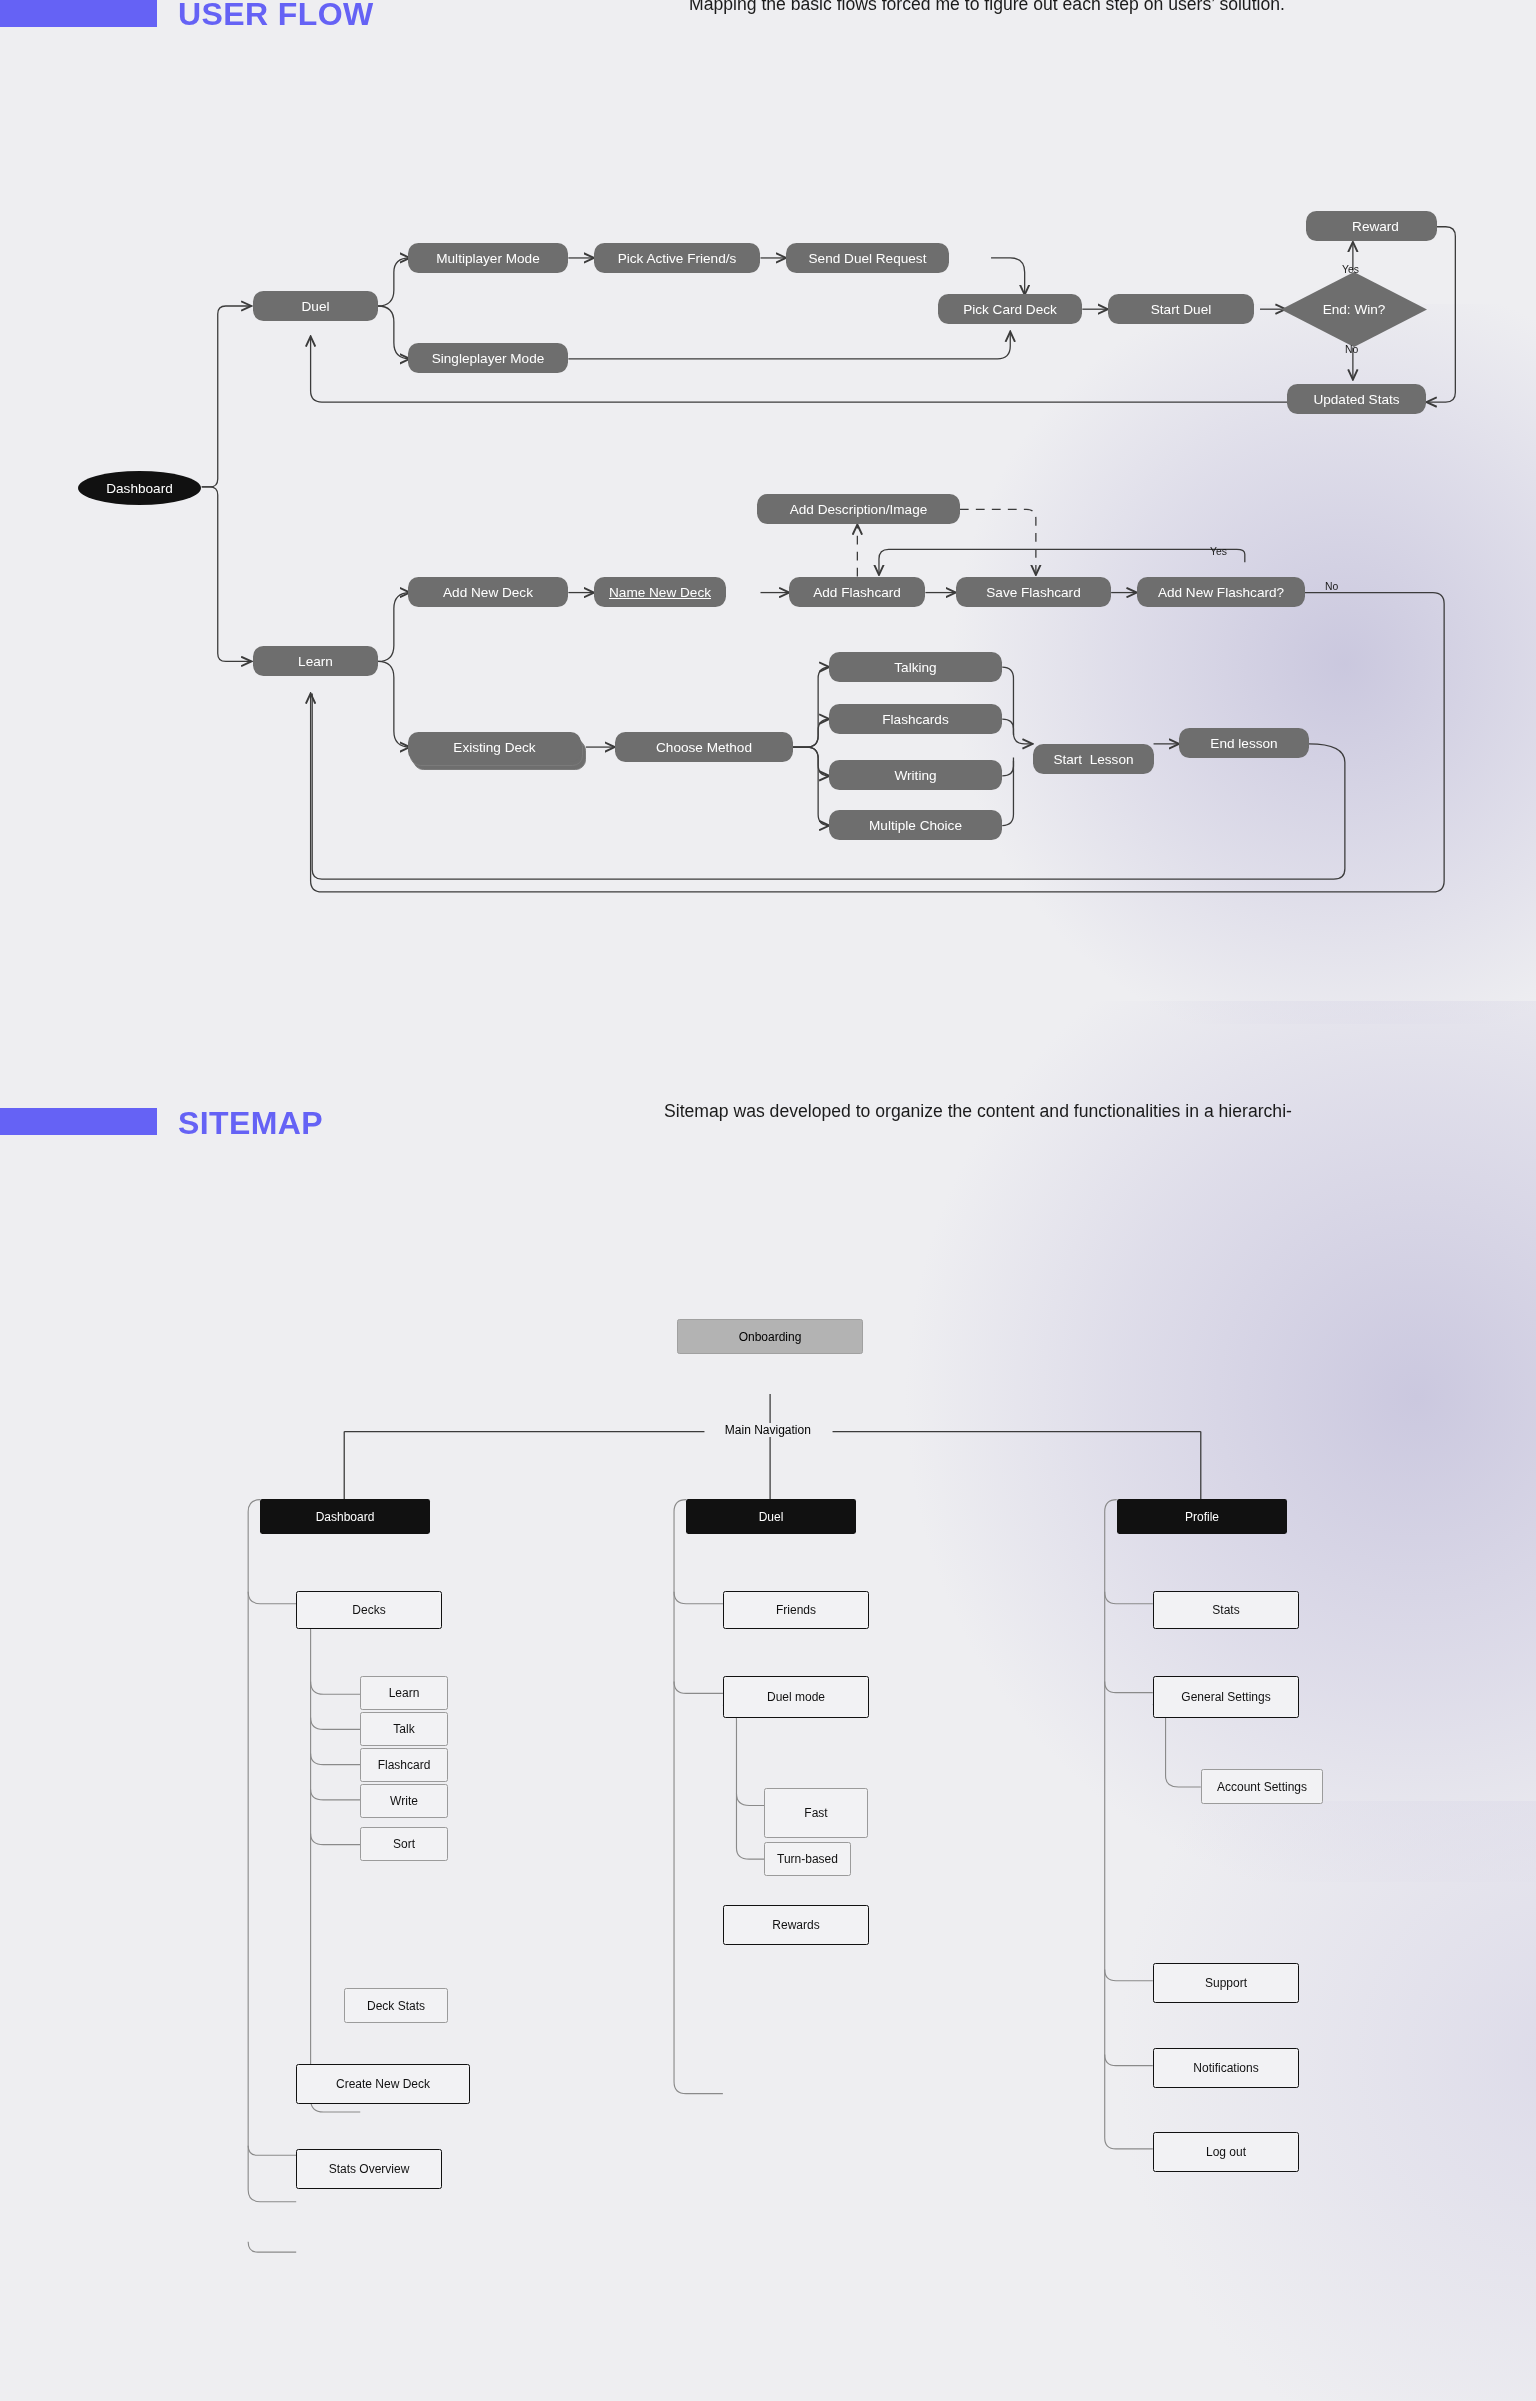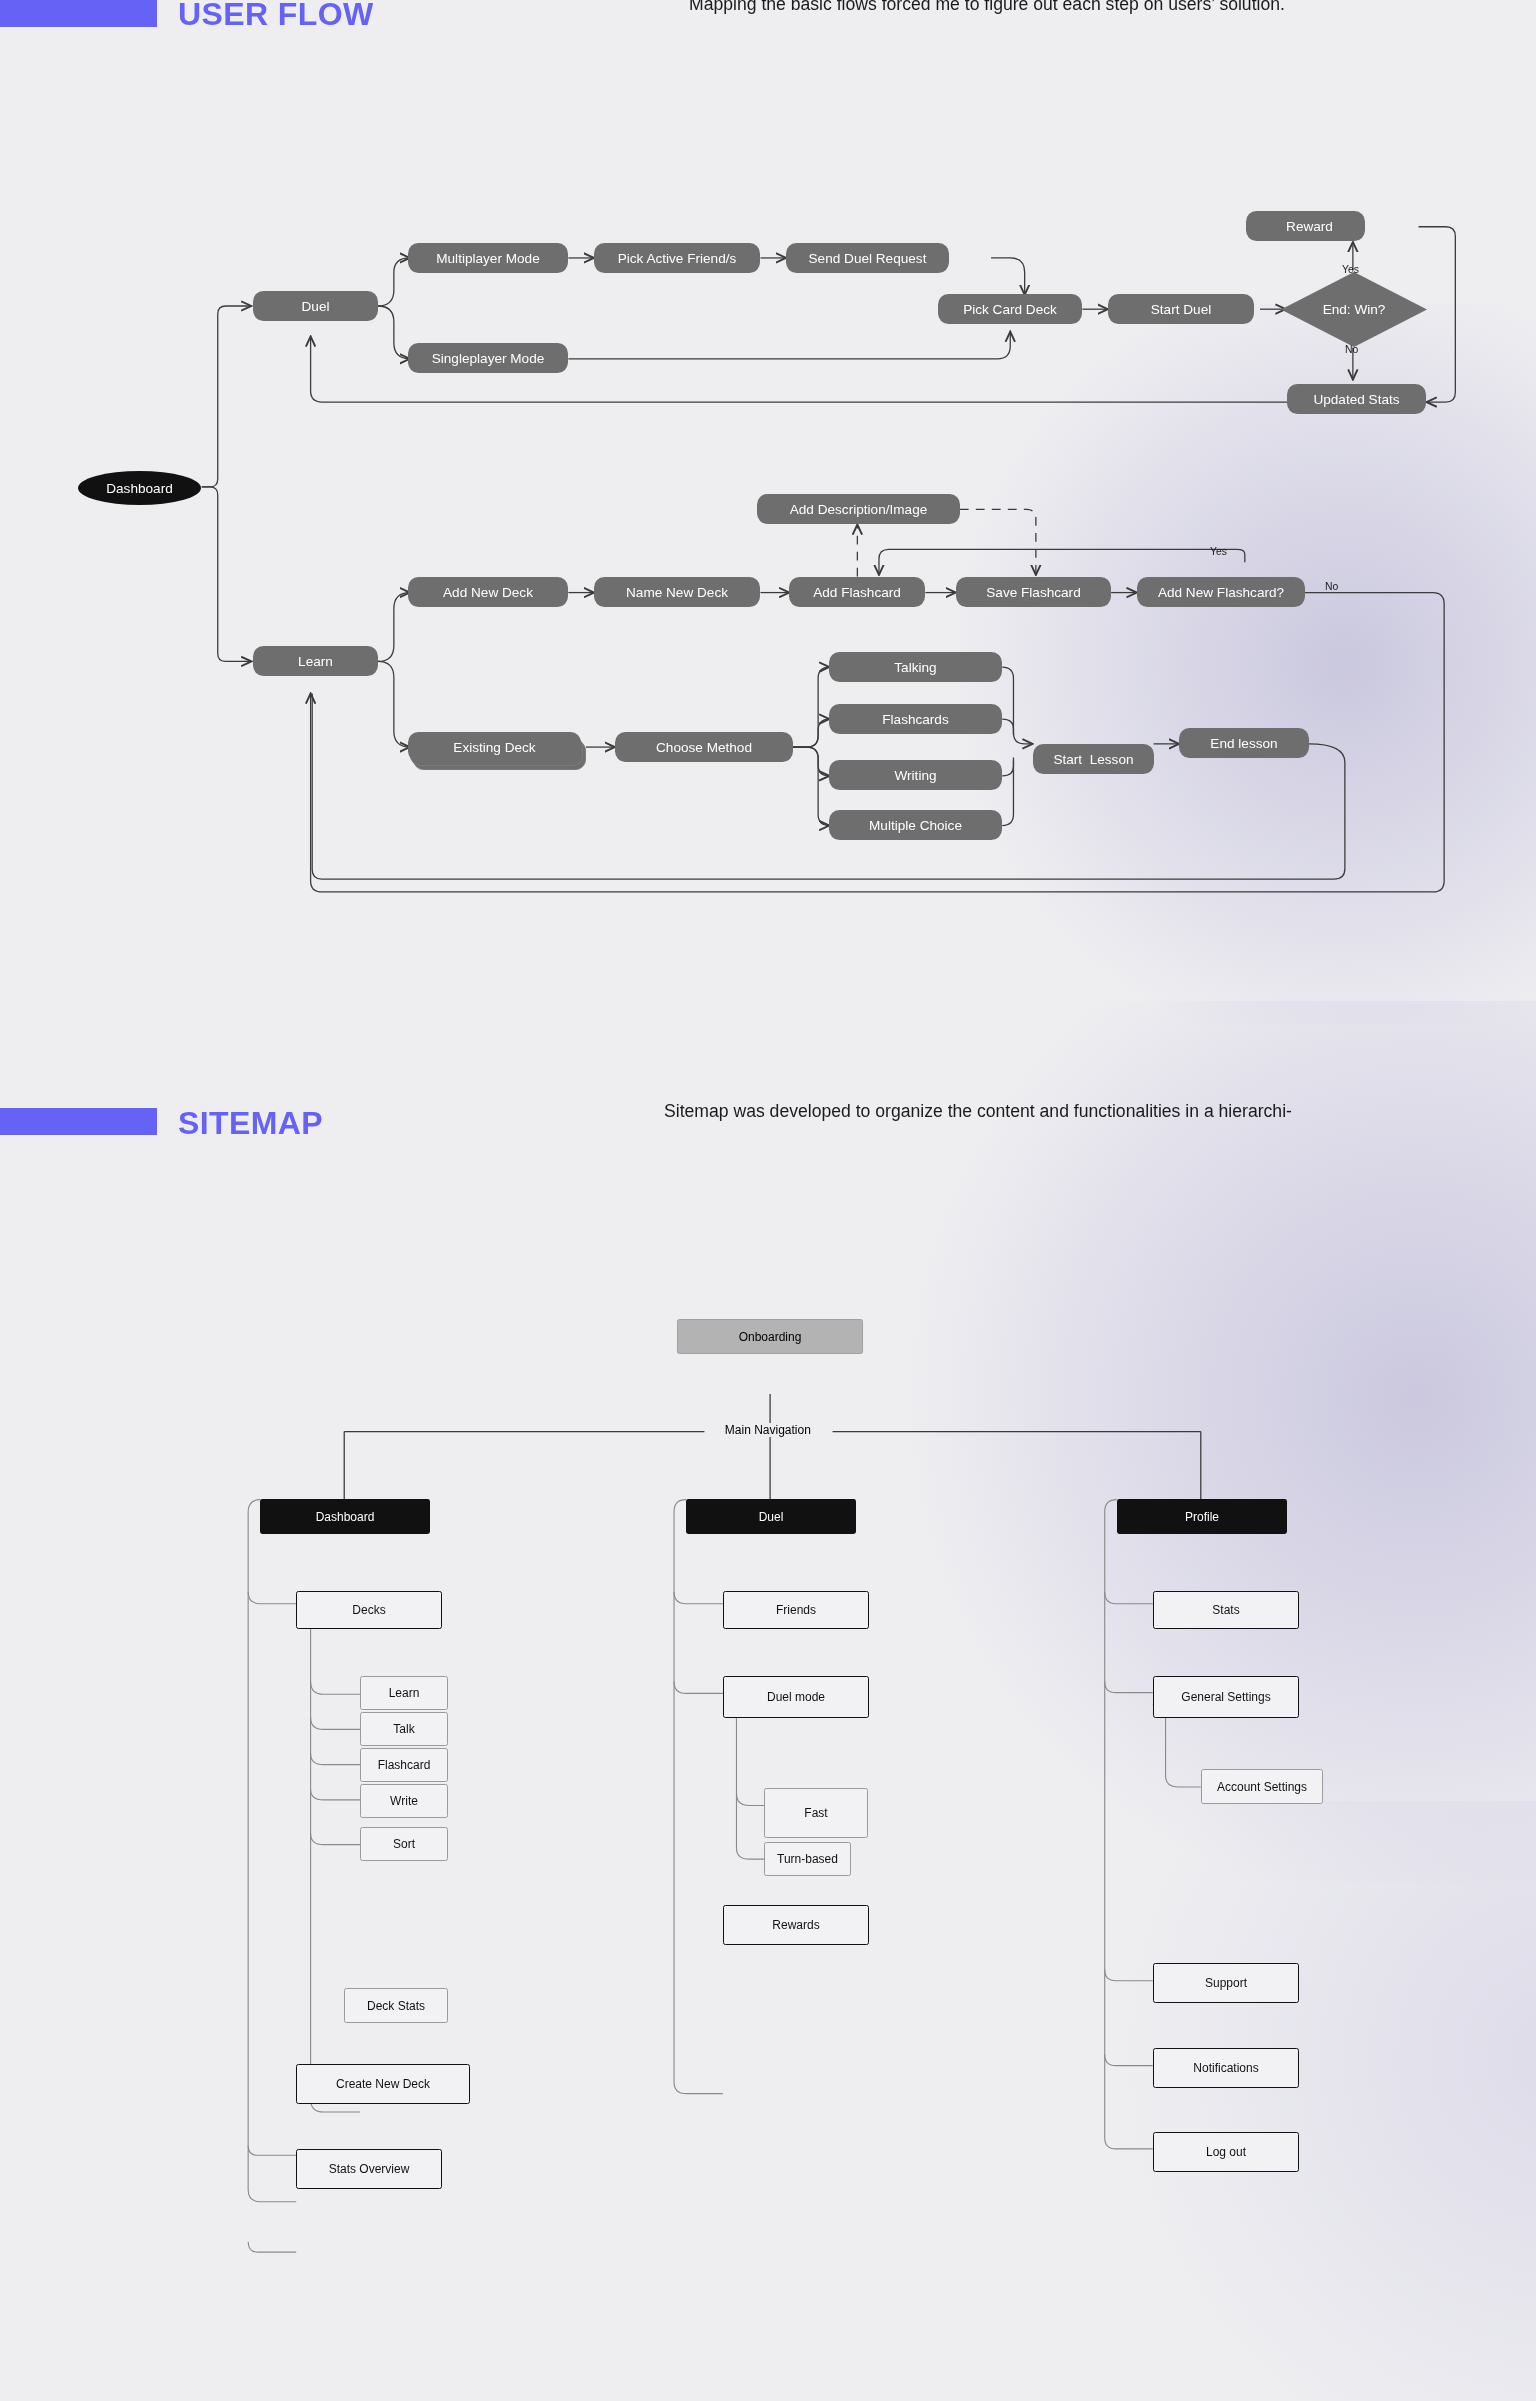--- a/index.html
+++ b/index.html
@@ -150,25 +150,25 @@
 <div class="flow-node" style="left:938px; top:294px; width:144px;">Pick Card Deck</div>
 <div class="flow-node" style="left:1108px; top:294px; width:146px;">Start Duel</div>
 
 <div class="diamond" style="left:1281px; top:272px; width:146px; height:75px;">
   <div class="dshape"></div>
   <div class="dlabel">End: Win?</div>
 </div>
 <div class="edge-label" style="left:1342px; top:264px;">Yes</div>
 <div class="edge-label" style="left:1345px; top:344px;">No</div>
 
-<div class="flow-node" style="left:1246px; top:211px; width:119px;padding-left:8px;">Reward</div>
+<div class="flow-node" style="left:1306px; top:211px; width:131px;padding-left:8px;">Reward</div>
 <div class="flow-node" style="left:1287px; top:384px; width:139px;">Updated Stats</div>
 
 <div class="flow-node" style="left:408px; top:577px; width:160px;">Add New Deck</div>
-<div class="flow-node" style="left:594px; top:577px; width:166px;">Name New Deck</div>
+<div class="flow-node" style="left:594px; top:577px; width:132px;text-decoration:underline;">Name New Deck</div>
 <div class="flow-node" style="left:789px; top:577px; width:136px;">Add Flashcard</div>
 <div class="flow-node" style="left:757px; top:494px; width:203px;">Add Description/Image</div>
 <div class="flow-node" style="left:956px; top:577px; width:155px;">Save Flashcard</div>
 <div class="flow-node" style="left:1137px; top:577px; width:168px;">Add New Flashcard?</div>
 <div class="edge-label" style="left:1210px; top:546px;">Yes</div>
 <div class="edge-label" style="left:1325px; top:581px;">No</div>
 
 <div class="flow-stack" style="left:408px; top:732px; width:178px; height:43px;">
   <div class="layer" style="top:8px; width:173px; left:4.8px;"></div>
   <div class="layer" style="top:4px; width:173px; left:2.4px;"></div>

